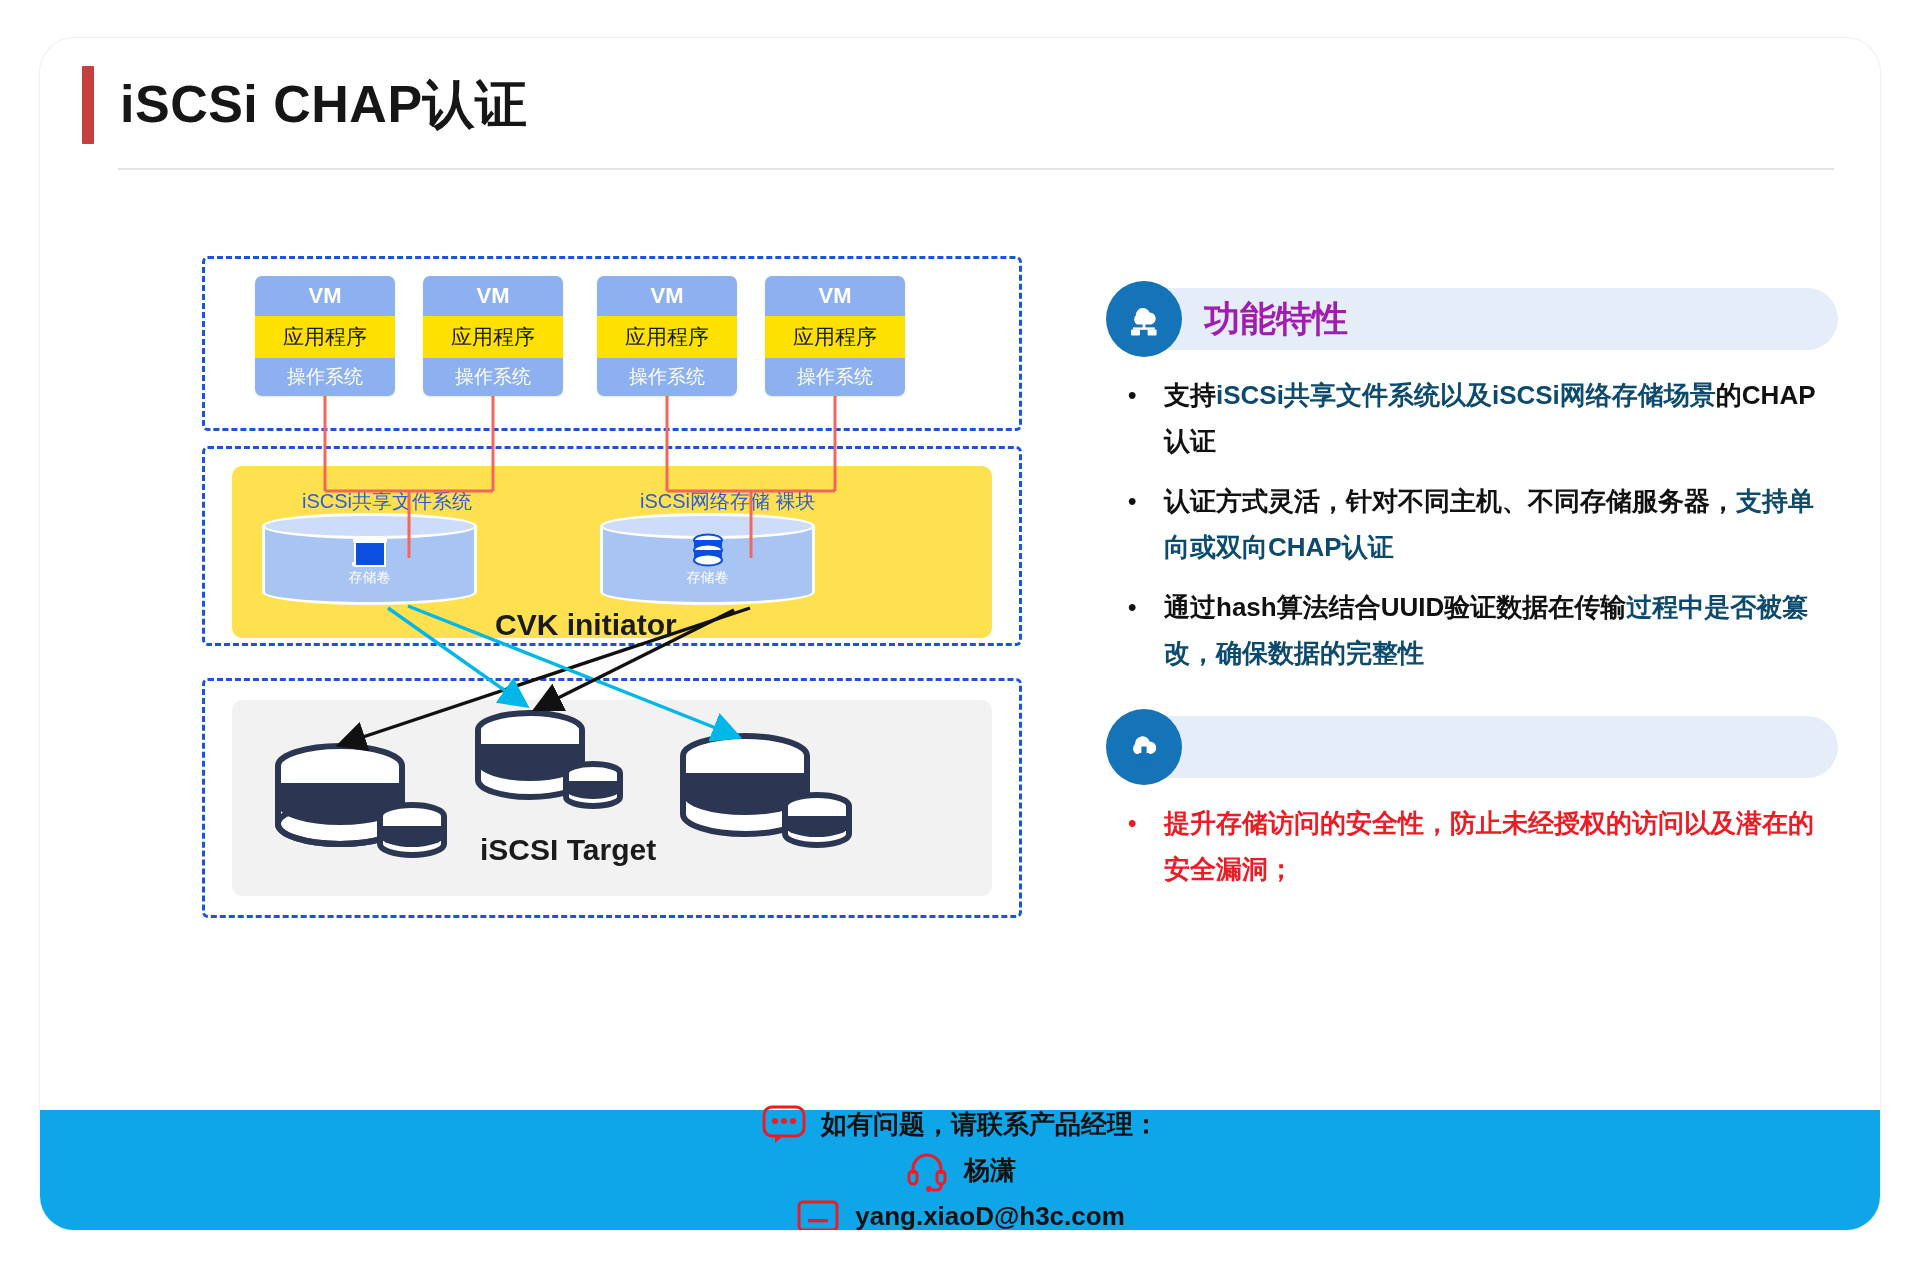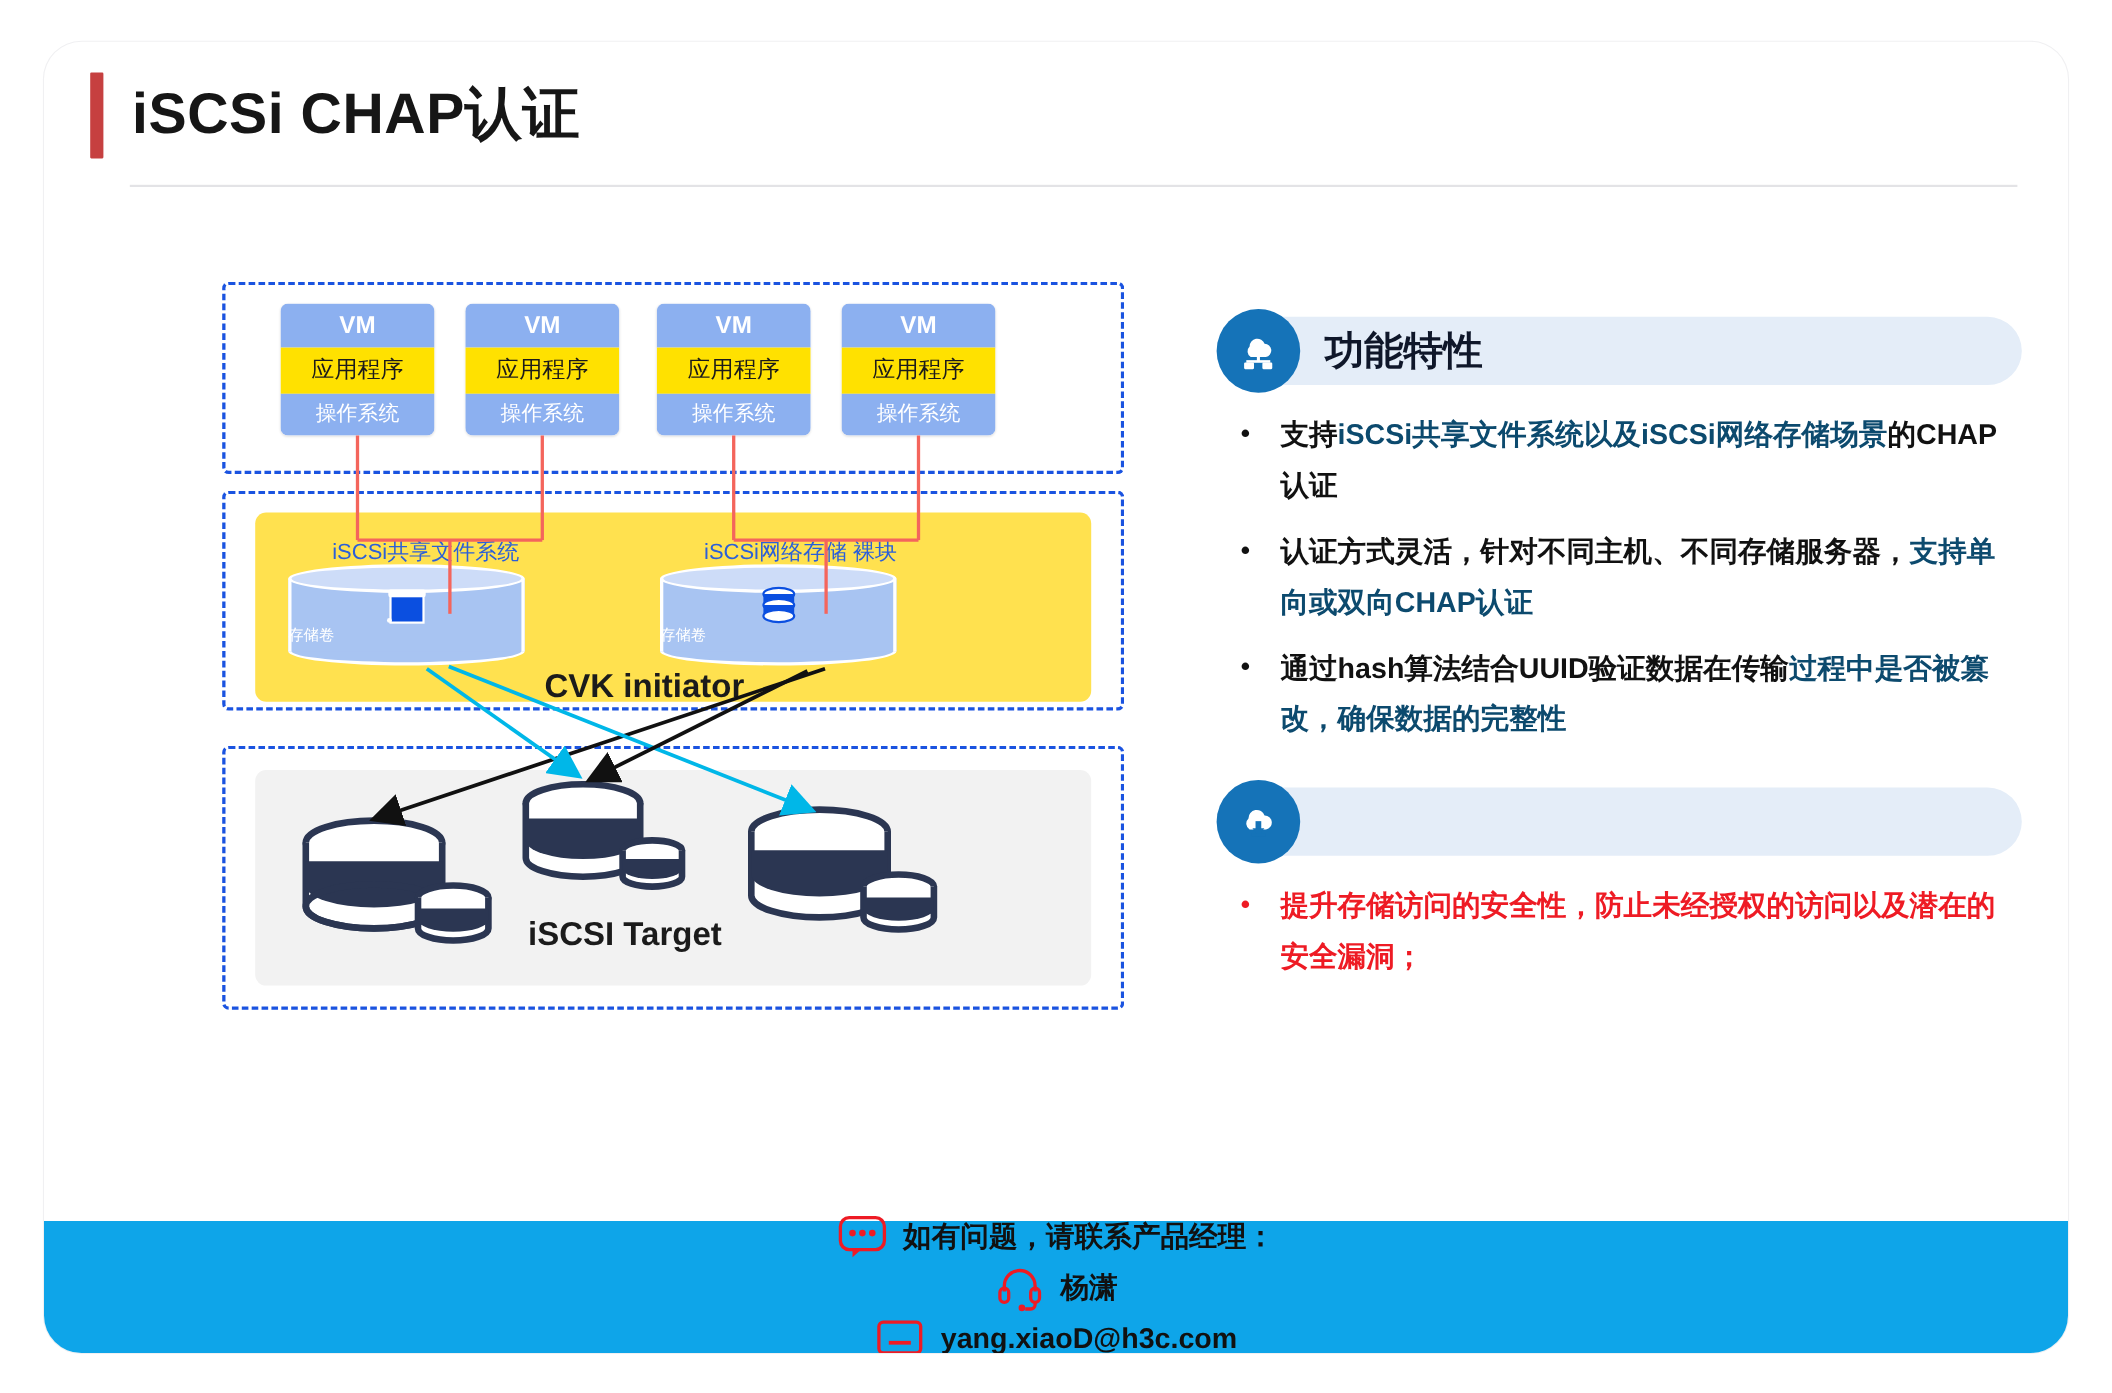--- a/index.html
+++ b/index.html
@@ -88,21 +88,21 @@
   }
   .cyl .top {
     position: absolute; left: 0; top: 0; width: 215px; height: 26px;
     background: #cddcf8; border: 3px solid #ffffff; border-radius: 50%;
   }
   .cyl .bot {
     position: absolute; left: 0; top: 66px; width: 215px; height: 26px;
     background: #a8c4f2; border: 3px solid #ffffff; border-radius: 50%;
   }
   .cyl .vol-text {
-    position: absolute; left: 0; top: 56px; width: 215px; text-align: left;
+    position: absolute; left: 0; top: 56px; width: 215px; text-align: center;
     font-size: 14px; color: #ffffff; z-index: 4;
   }
   .vol-icon { position: absolute; left: 88px; top: 20px; width: 40px; height: 36px; z-index: 4; }
 
   #cvk-initiator-label {
     position: absolute; left: 345px; top: 370px;
     font-size: 30px; font-weight: bold; color: #1b1b1b; white-space: nowrap;
   }
 
   
@@ -128,21 +128,21 @@
     position: relative; height: 62px; margin-bottom: 14px;
     background: #e4edf8; border-radius: 31px;
   }
   .sect-icon {
     position: absolute; left: -12px; top: -7px; width: 76px; height: 76px;
     border-radius: 50%; background: #1573b8;
     display: flex; align-items: center; justify-content: center;
   }
   .sect-title {
     position: absolute; left: 86px; top: 0; line-height: 62px;
-    font-size: 36px; font-weight: bold; color: #0f172a; white-space: nowrap;
+    font-size: 36px; font-weight: bold; color: #a21caf; white-space: nowrap;
   }
 
   ul.bullets { list-style: none; margin: 22px 0 0 0; padding: 0; }
   ul.bullets li {
     position: relative; padding-left: 46px; margin-bottom: 14px;
     font-size: 26px; font-weight: bold; line-height: 46px; color: #111111;
   }
   ul.bullets li::before {
     content: "\2022"; position: absolute; left: 10px; top: 0;
     font-size: 24px; color: #111111;

